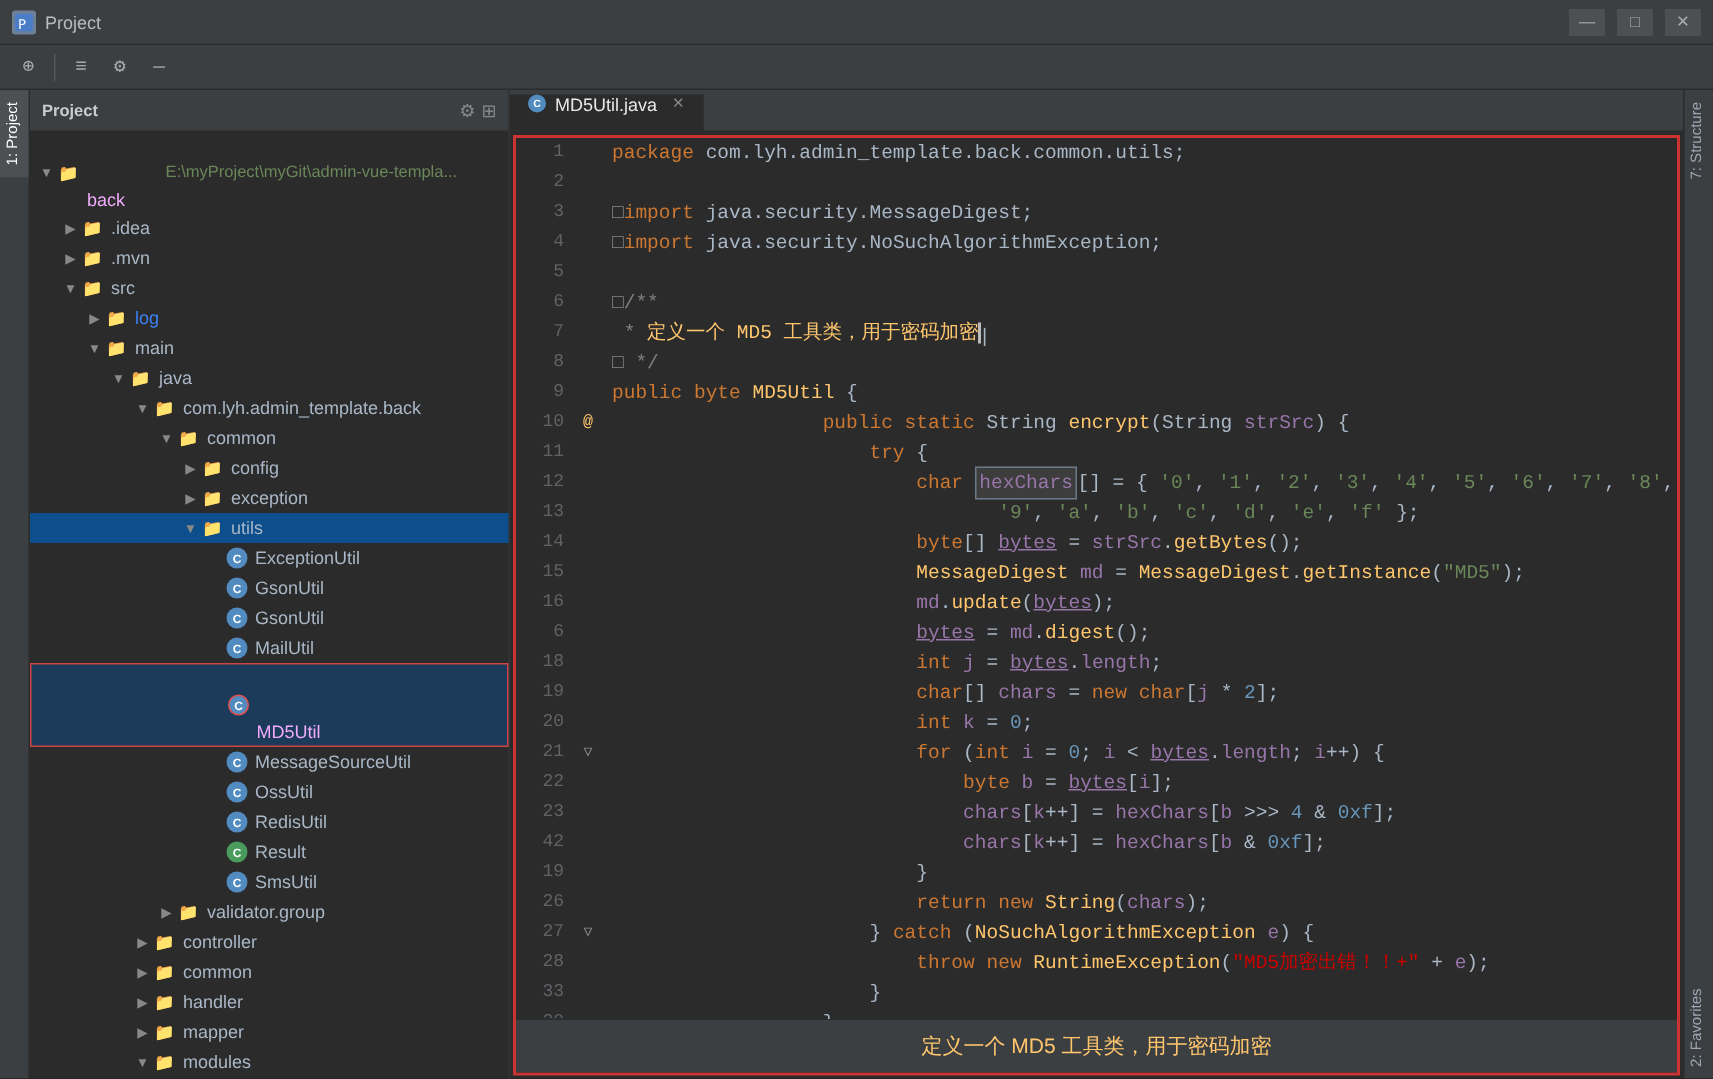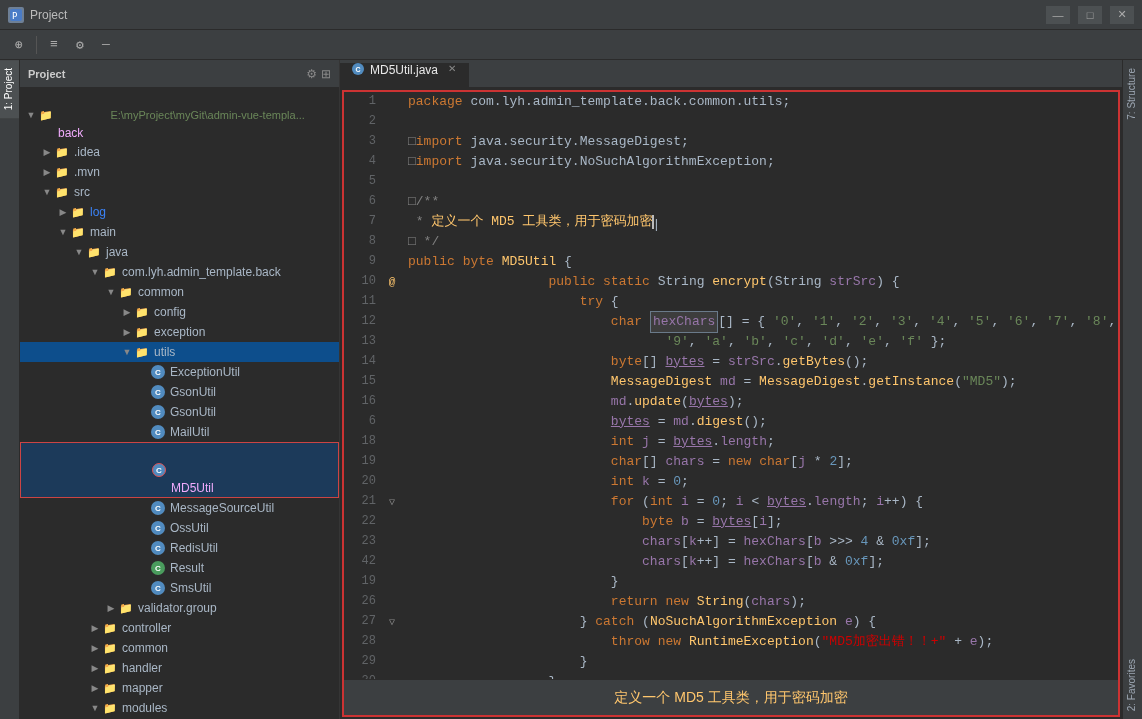--- a/index.html
+++ b/index.html
@@ -637,21 +637,21 @@
             <div class="line-num">19</div>
             <div class="line-num">20</div>
             <div class="line-num">21</div>
             <div class="line-num">22</div>
             <div class="line-num">23</div>
             <div class="line-num">42</div>
             <div class="line-num">19</div>
             <div class="line-num">26</div>
             <div class="line-num">27</div>
             <div class="line-num">28</div>
-            <div class="line-num">29</div>
+            <div class="line-num">33</div>
             <div class="line-num">30</div>
 
           </div>
 
           <div class="code-gutter">
             <div class="gutter-mark"></div>
             <div class="gutter-mark"></div>
             <div class="gutter-mark"></div>
             <div class="gutter-mark"></div>
             <div class="gutter-mark"></div>

